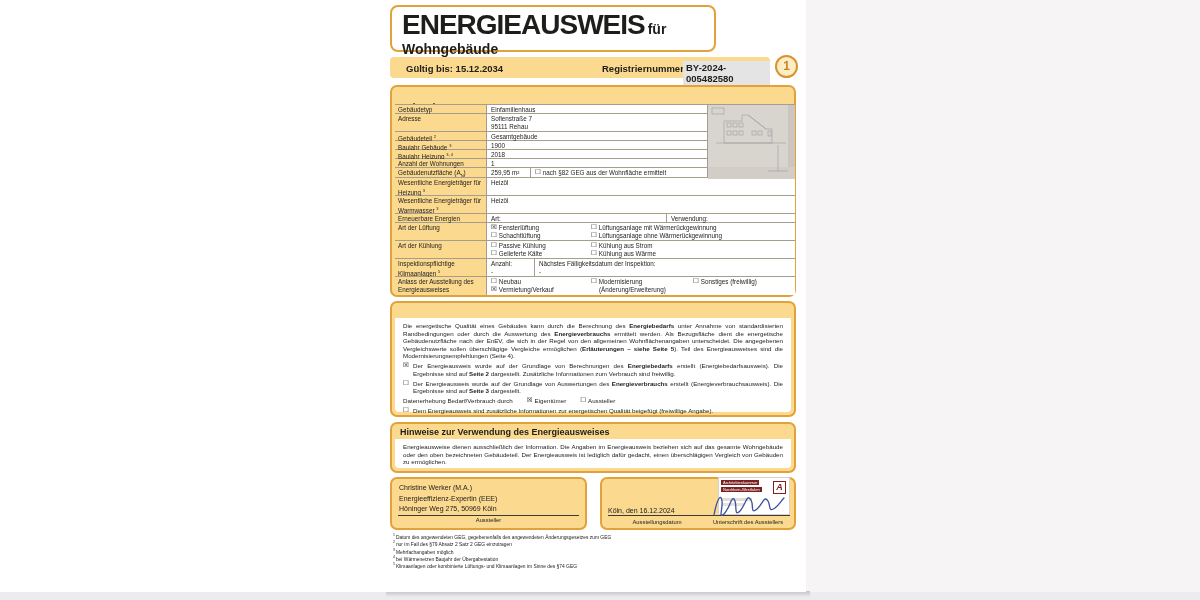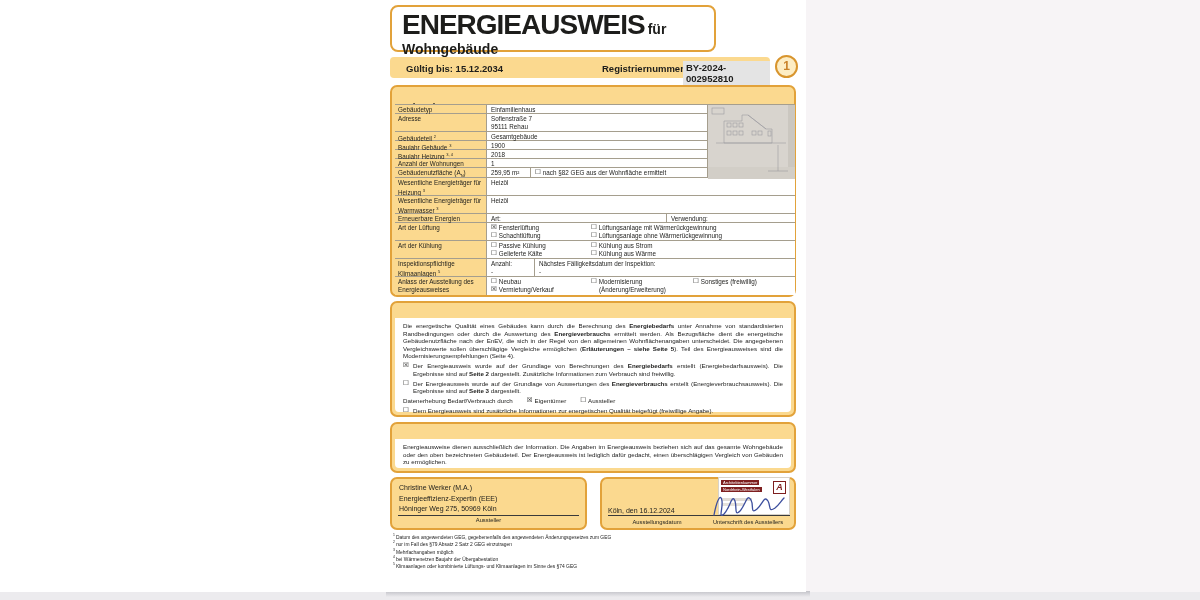--- a/index.html
+++ b/index.html
@@ -113,21 +113,21 @@
         <span class="t1">ENERGIEAUSWEIS</span><span class="t2">für Wohngebäude</span>
       </div>
       <div class="law-line">
         <span class="hl">gemäß den §§ 79 ff. Gebäudeenergiegesetz (GEG) vom</span><span class="law-sup">1</span><span class="hl">08.08.2020, novelliert am 16.10.2023</span>
       </div>
     </div>
 
     <div class="validity-bar">
       <span class="valid-until">Gültig bis: 15.12.2034</span>
       <span class="reg-label">Registriernummer:</span>
-      <span class="reg-value">BY-2024-002952810</span>
+      <span class="reg-value">BY-2024-005482580</span>
     </div>
     <div class="page-badge">1</div>
 
     <div class="gbox">
       <div class="gbox-title">Gebäude</div>
       <div class="gtable" style="position:absolute;">
 
         <div class="trow h9">
           <div class="tlabel"><span>Gebäudetyp</span></div>
           <div class="tval tval-short">Einfamilienhaus</div>
@@ -336,20 +336,21 @@
             </span>
         </div>
         <div class="citem">
           <span class="cb">☐</span>
           <span class="ctext">Dem Energieausweis sind zusätzliche Informationen zur energetischen Qualität beigefügt (freiwillige Angabe).</span>
         </div>
       </div>
     </div>
 
     <div class="hbox hbox2">
+      <div class="hbox-title">Hinweise zur Verwendung des Energieausweises</div>
       <div class="hbody">
         <div class="para">Energieausweise dienen ausschließlich der Information. Die Angaben im Energieausweis beziehen sich auf das gesamte Wohngebäude oder den oben bezeichneten Gebäudeteil. Der Energieausweis ist lediglich dafür gedacht, einen überschlägigen Vergleich von Gebäuden zu ermöglichen.</div>
       </div>
     </div>
 
     <div class="bbox bbox-left">
       <div>Christine Werker (M.A.)</div>
       <div>Energieeffizienz-Expertin (EEE)</div>
       <div>Höninger Weg 275, 50969 Köln</div>
       <div class="sigline-l"></div>

